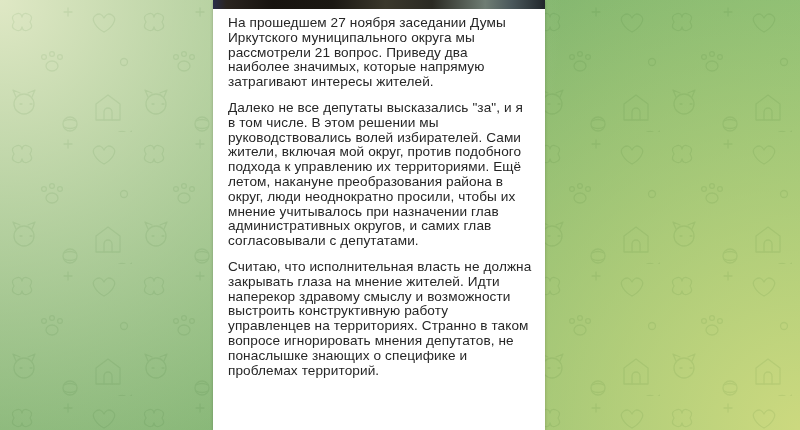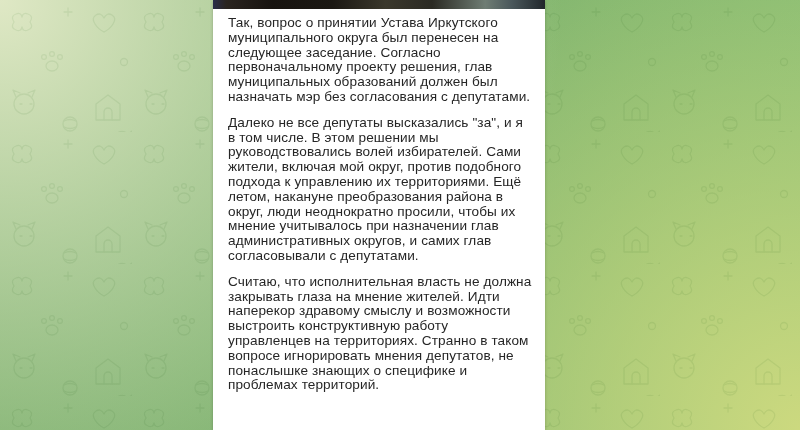--- a/index.html
+++ b/index.html
@@ -98,19 +98,19 @@
           <path d="M116 134 q6 -5 12 0 q-6 5 -12 0 Z M128 134 l4 -3 v6 Z"></path>
         </g>
       </pattern>
     </defs>
     <rect x="0" y="0" width="800" height="430" fill="url(#doodles)"></rect>
   </svg>
 
   <div class="bubble">
     <div class="photo-edge"></div>
     <div class="msg-text">
-      <p>Так, вопрос о принятии Устава Иркутского муниципального округа был перенесен на следующее заседание. Согласно первоначальному проекту решения, глав муниципальных образований должен был назначать мэр без согласования с депутатами.</p>
+      <p>На прошедшем 27 ноября заседании Думы Иркутского муниципального округа мы рассмотрели 21 вопрос. Приведу два наиболее значимых, которые напрямую затрагивают интересы жителей.</p>
       <p>Далеко не все депутаты высказались "за", и я в том числе. В этом решении мы руководствовались волей избирателей. Сами жители, включая мой округ, против подобного подхода к управлению их территориями. Ещё летом, накануне преобразования района в округ, люди неоднократно просили, чтобы их мнение учитывалось при назначении глав административных округов, и самих глав согласовывали с депутатами.</p>
       <p>Считаю, что исполнительная власть не должна закрывать глаза на мнение жителей. Идти наперекор здравому смыслу и возможности выстроить конструктивную работу управленцев на территориях. Странно в таком вопросе игнорировать мнения депутатов, не понаслышке знающих о специфике и проблемах территорий.</p>
     </div>
   </div>
 
 </div>
 
 </body></html>

